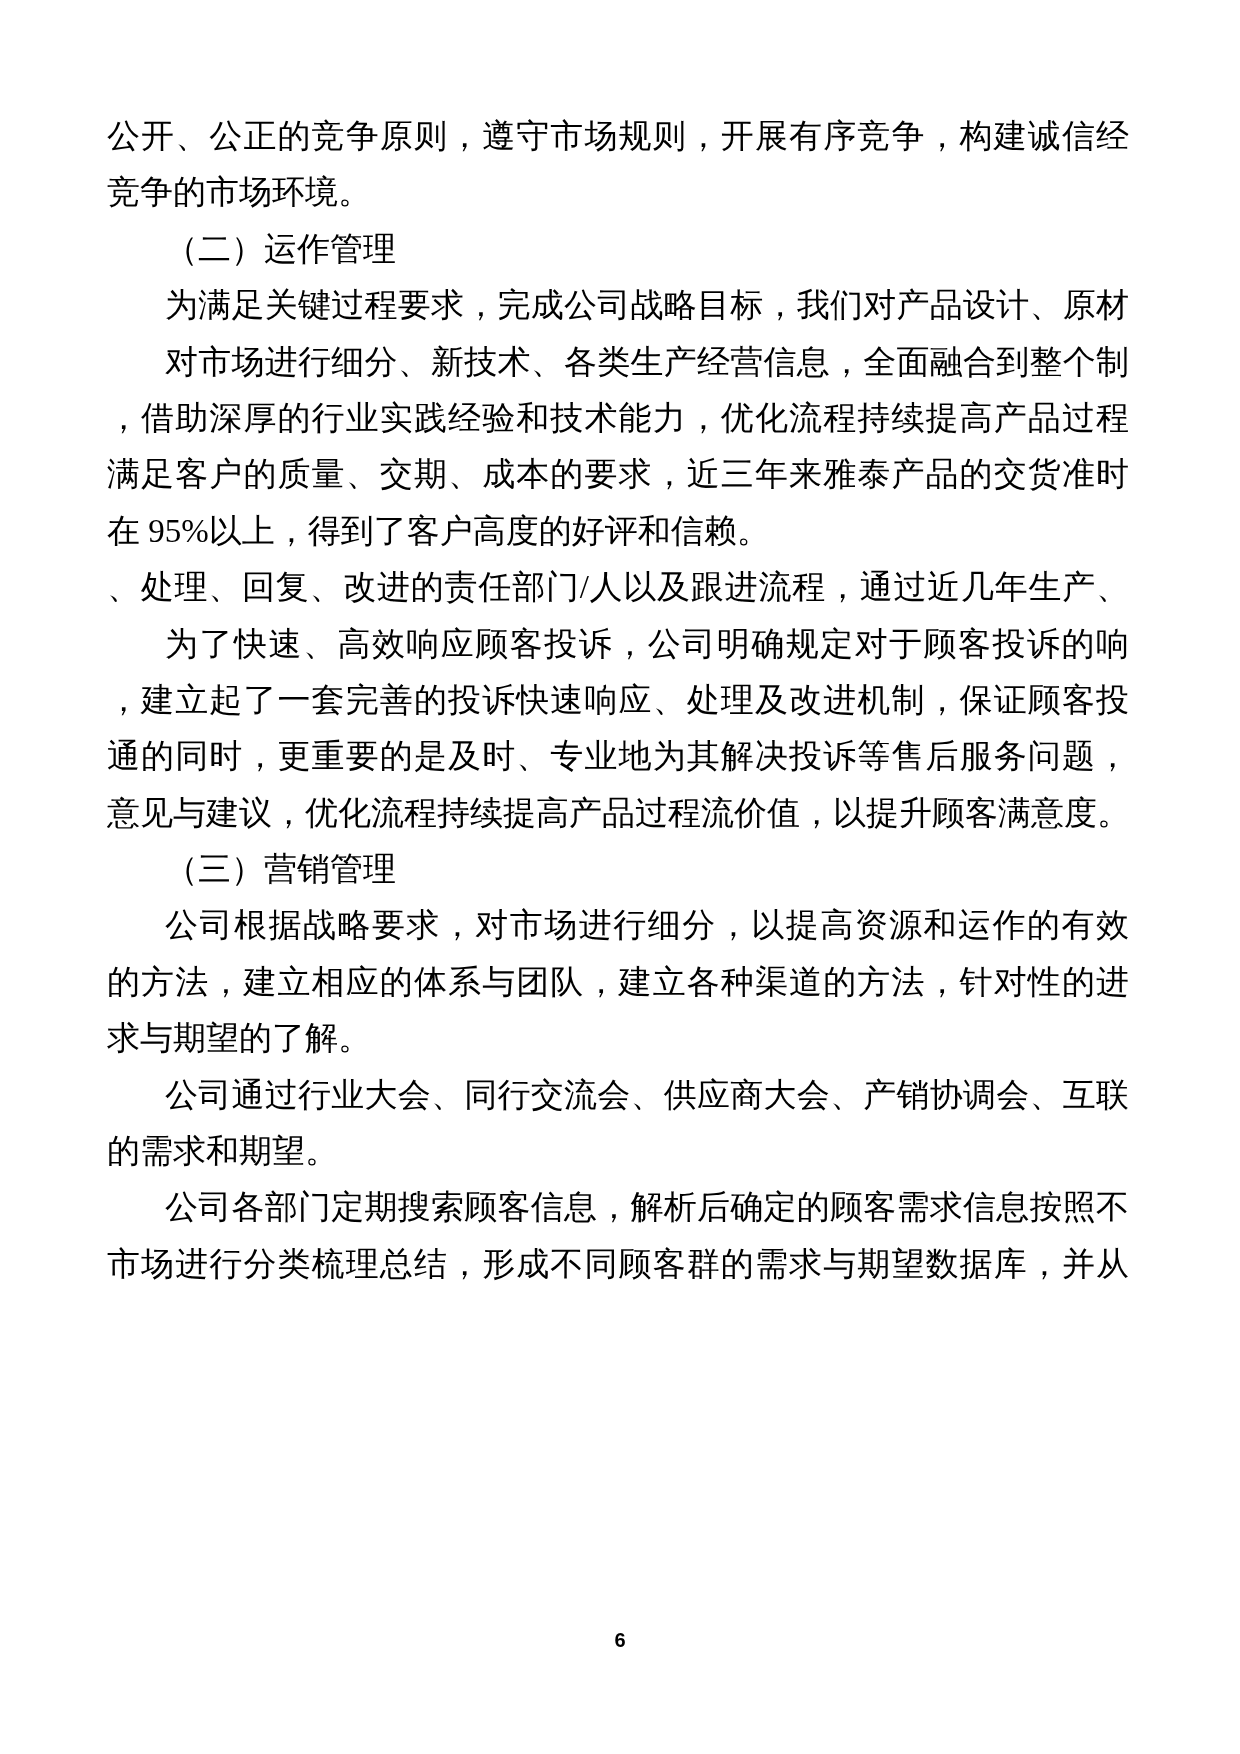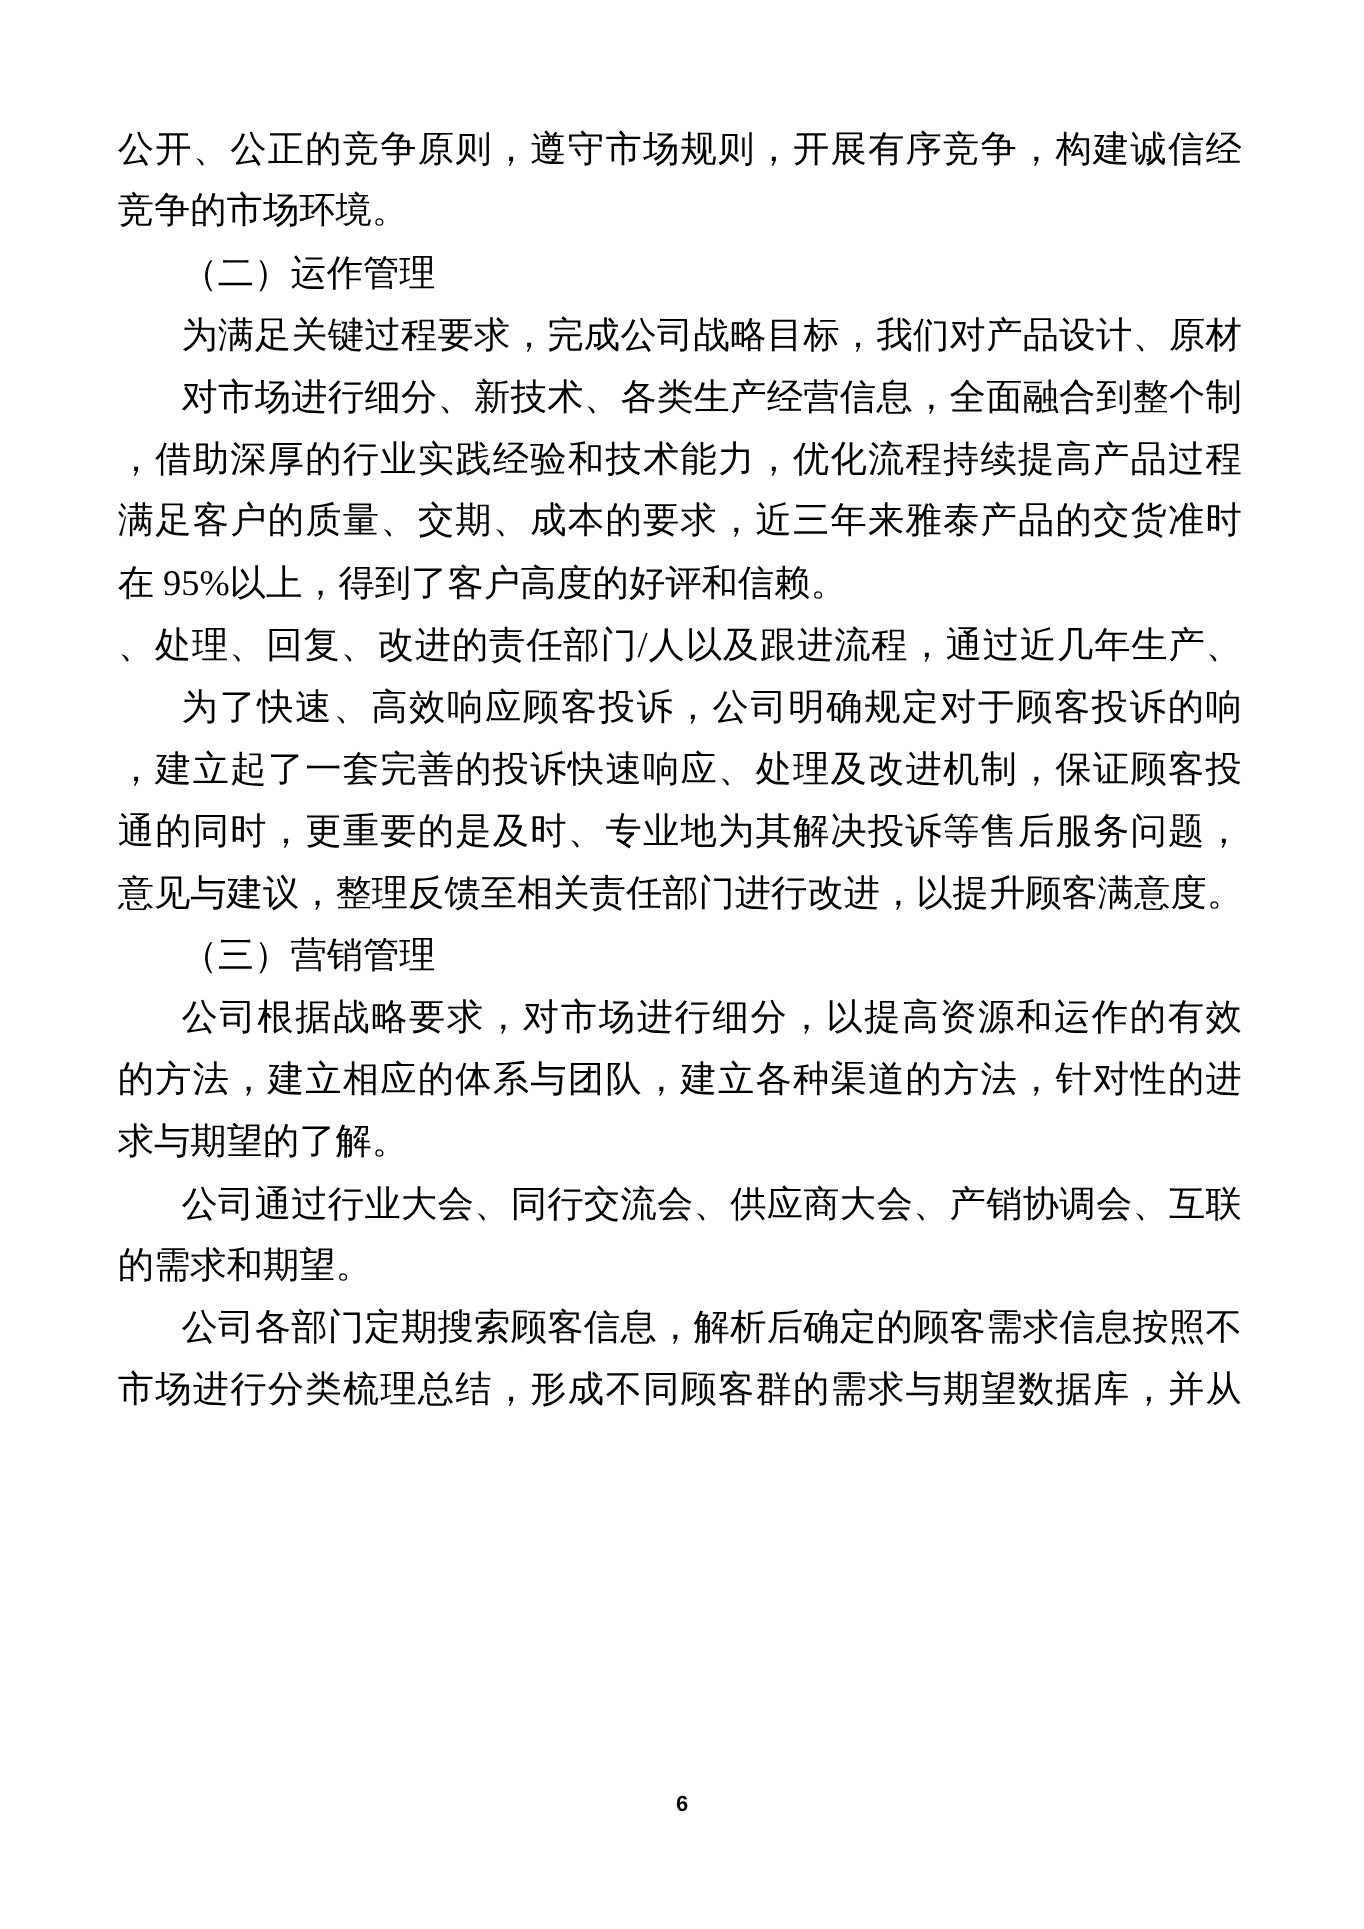--- a/index.html
+++ b/index.html
@@ -61,21 +61,21 @@
       <div class="line nofill indent">（二）运作管理</div>
       <div class="line fill indent">为满足关键过程要求，完成公司战略目标，我们对产品设计、原材料采购</div>
       <div class="line fill indent">对市场进行细分、新技术、各类生产经营信息，全面融合到整个制造过程中</div>
       <div class="line fill">，借助深厚的行业实践经验和技术能力，优化流程持续提高产品过程流价值，</div>
       <div class="line fill">满足客户的质量、交期、成本的要求，近三年来雅泰产品的交货准时率都保持</div>
       <div class="line nofill">在 95%以上，得到了客户高度的好评和信赖。</div>
       <div class="line fill">、处理、回复、改进的责任部门/人以及跟进流程，通过近几年生产、销售经验</div>
       <div class="line fill indent">为了快速、高效响应顾客投诉，公司明确规定对于顾客投诉的响应、跟进</div>
       <div class="line fill">，建立起了一套完善的投诉快速响应、处理及改进机制，保证顾客投诉渠道畅</div>
       <div class="line fill">通的同时，更重要的是及时、专业地为其解决投诉等售后服务问题，收集顾客</div>
-      <div class="line nofill">意见与建议，整理反馈至相关责任部门进行改进，以提升顾客满意度。</div>
+      <div class="line nofill">意见与建议，优化流程持续提高产品过程流价值，以提升顾客满意度。</div>
       <div class="line nofill indent">（三）营销管理</div>
       <div class="line fill indent">公司根据战略要求，对市场进行细分，以提高资源和运作的有效性、针对</div>
       <div class="line fill">的方法，建立相应的体系与团队，建立各种渠道的方法，针对性的进行顾客需</div>
       <div class="line nofill">求与期望的了解。</div>
       <div class="line fill indent">公司通过行业大会、同行交流会、供应商大会、产销协调会、互联网等渠</div>
       <div class="line nofill">的需求和期望。</div>
       <div class="line fill indent">公司各部门定期搜索顾客信息，解析后确定的顾客需求信息按照不同细分</div>
       <div class="line fill">市场进行分类梳理总结，形成不同顾客群的需求与期望数据库，并从中归纳出</div>
     </div>
   <div class="footer">

